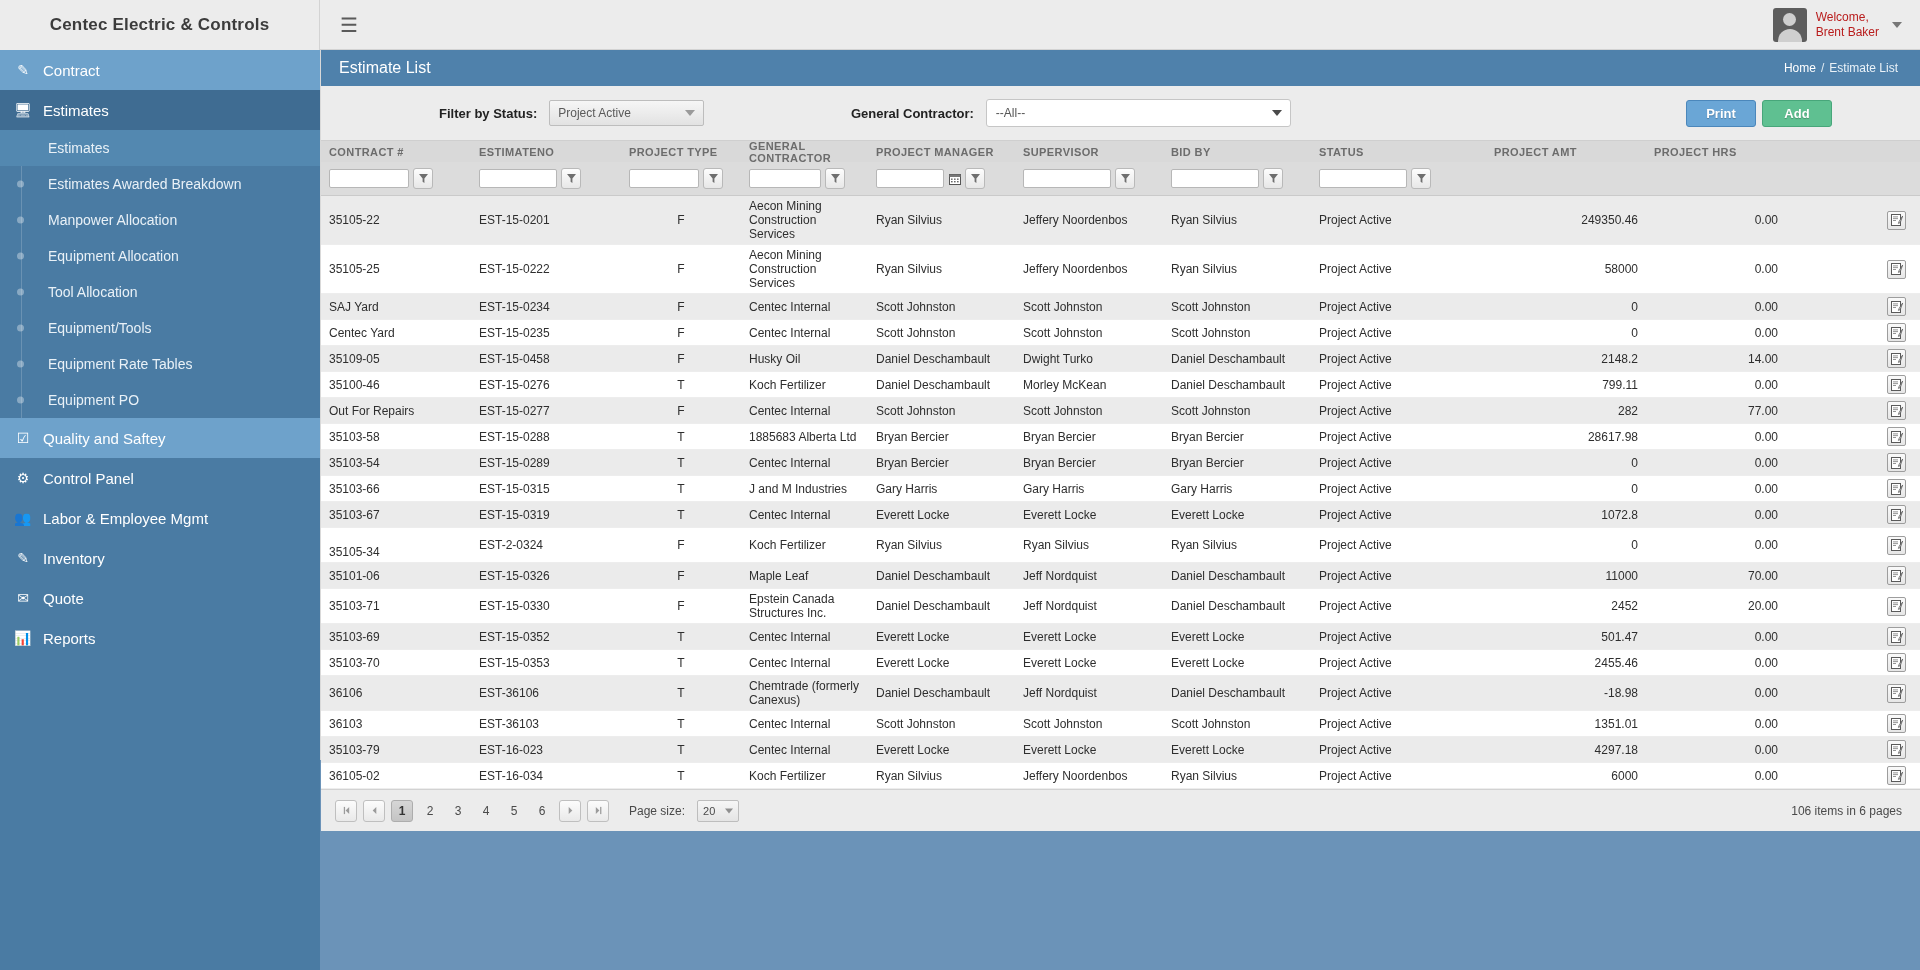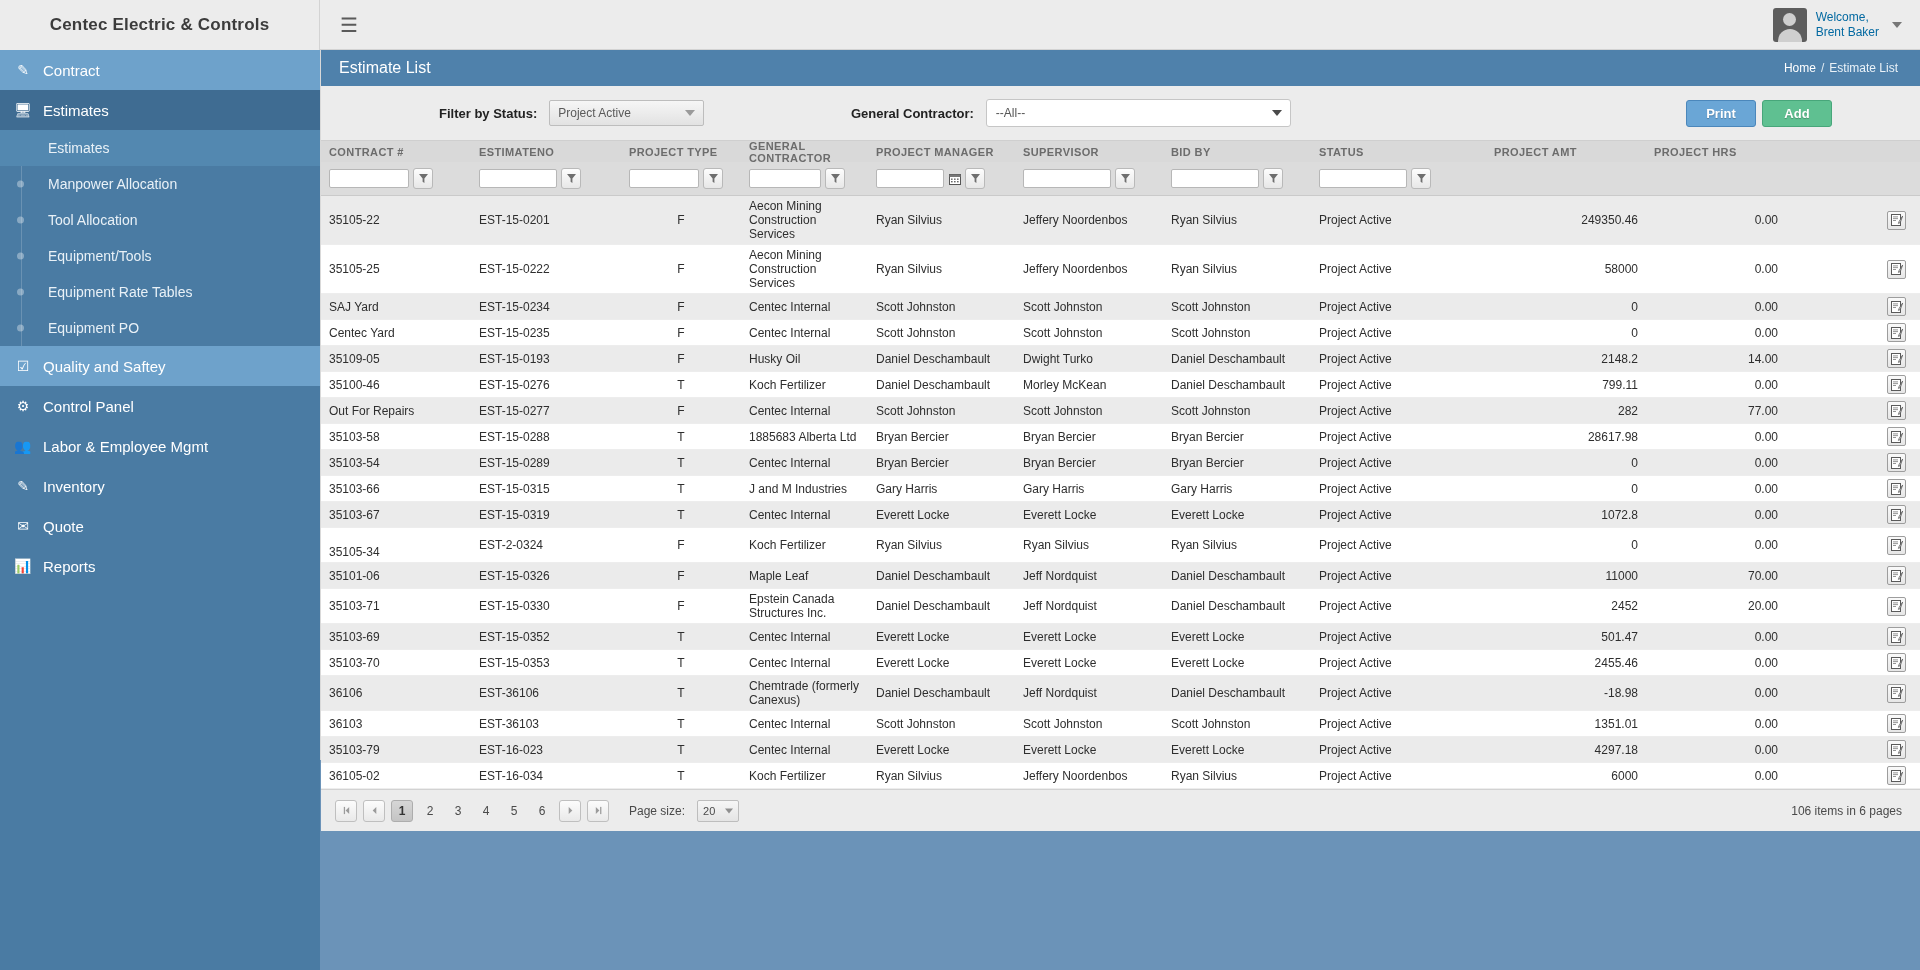--- a/index.html
+++ b/index.html
@@ -54,21 +54,21 @@
     content: ""; position: absolute;
     width: 13px; height: 13px; border-radius: 50%;
     background: #cfcfcf; left: 10.5px; top: 5px;
   }
   .avatar:after {
     content: ""; position: absolute;
     width: 24px; height: 14px; border-radius: 12px 12px 0 0;
     background: #cfcfcf; left: 5px; top: 21px;
   }
   .welcome {
-    font-size: 12px; color: #0369a1; line-height: 15px;
+    font-size: 12px; color: #b91c1c; line-height: 15px;
   }
   .caret-down {
     width: 0; height: 0;
     border-left: 5px solid transparent;
     border-right: 5px solid transparent;
     border-top: 6px solid #777;
     margin-left: 4px;
   }
 
   
@@ -317,21 +317,29 @@
       <span>Estimates</span>
     </div>
 
     <div class="sub-wrap">
       <div class="sub-item selected">
         <span class="dot"></span>
         <span>Estimates</span>
       </div>
       <div class="sub-item">
         <span class="dot"></span>
+        <span>Estimates Awarded Breakdown</span>
+      </div>
+      <div class="sub-item">
+        <span class="dot"></span>
         <span>Manpower Allocation</span>
+      </div>
+      <div class="sub-item">
+        <span class="dot"></span>
+        <span>Equipment Allocation</span>
       </div>
       <div class="sub-item">
         <span class="dot"></span>
         <span>Tool Allocation</span>
       </div>
       <div class="sub-item">
         <span class="dot"></span>
         <span>Equipment/Tools</span>
       </div>
       <div class="sub-item">
@@ -586,21 +594,21 @@
                   <rect x="2" y="2.5" width="5" height="0.8" fill="#7a7a7a"></rect>
                   <rect x="2" y="4.3" width="5" height="0.8" fill="#7a7a7a"></rect>
                   <rect x="2" y="6.1" width="3" height="0.8" fill="#7a7a7a"></rect>
                   <path d="M11.6 2.1L9.3 8.6l-1.9.8.7-2z" fill="#d8d8d8" stroke="#4a4a4a" stroke-width="0.7"></path>
                 </svg>
               </span>
             </div>
           </div>
           <div class="row odd">
             <div class="cell" style="width: 150px;">35109-05</div>
-            <div class="cell" style="width: 150px;">EST-15-0193</div>
+            <div class="cell" style="width: 150px;">EST-15-0458</div>
             <div class="cell c-center" style="width: 120px;">F</div>
             <div class="cell" style="width: 127px;">Husky Oil</div>
             <div class="cell" style="width: 147px;">Daniel Deschambault</div>
             <div class="cell" style="width: 148px;">Dwight Turko</div>
             <div class="cell" style="width: 148px;">Daniel Deschambault</div>
             <div class="cell" style="width: 175px;">Project Active</div>
             <div class="cell c-right" style="width: 160px;">2148.2</div>
             <div class="cell c-right" style="width: 140px;">14.00</div>
             <div class="cell" style="flex: 1 1 0%; display: flex; justify-content: flex-end; padding-right: 14px;">
               <span class="edit-btn">

